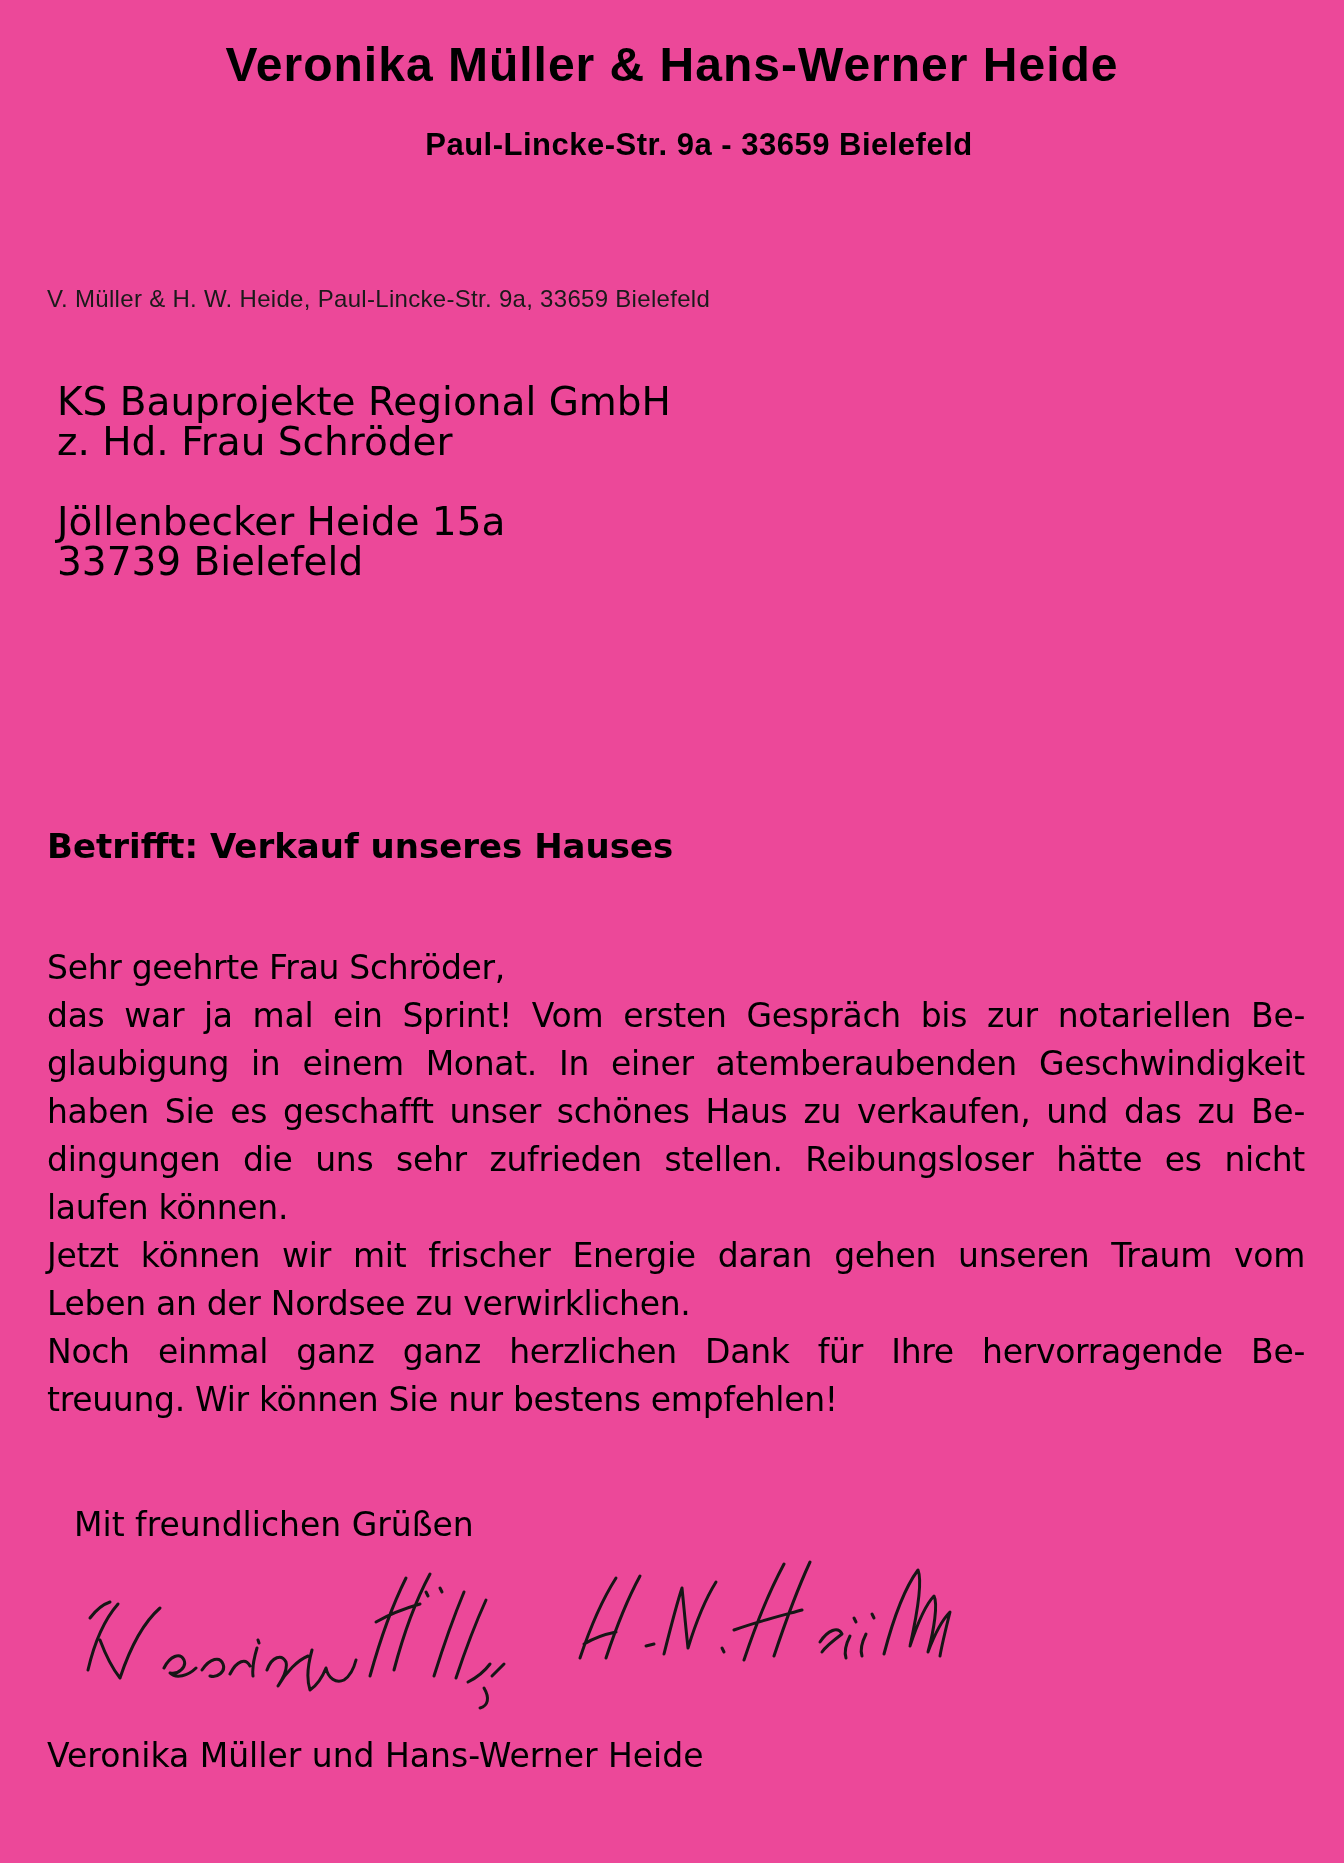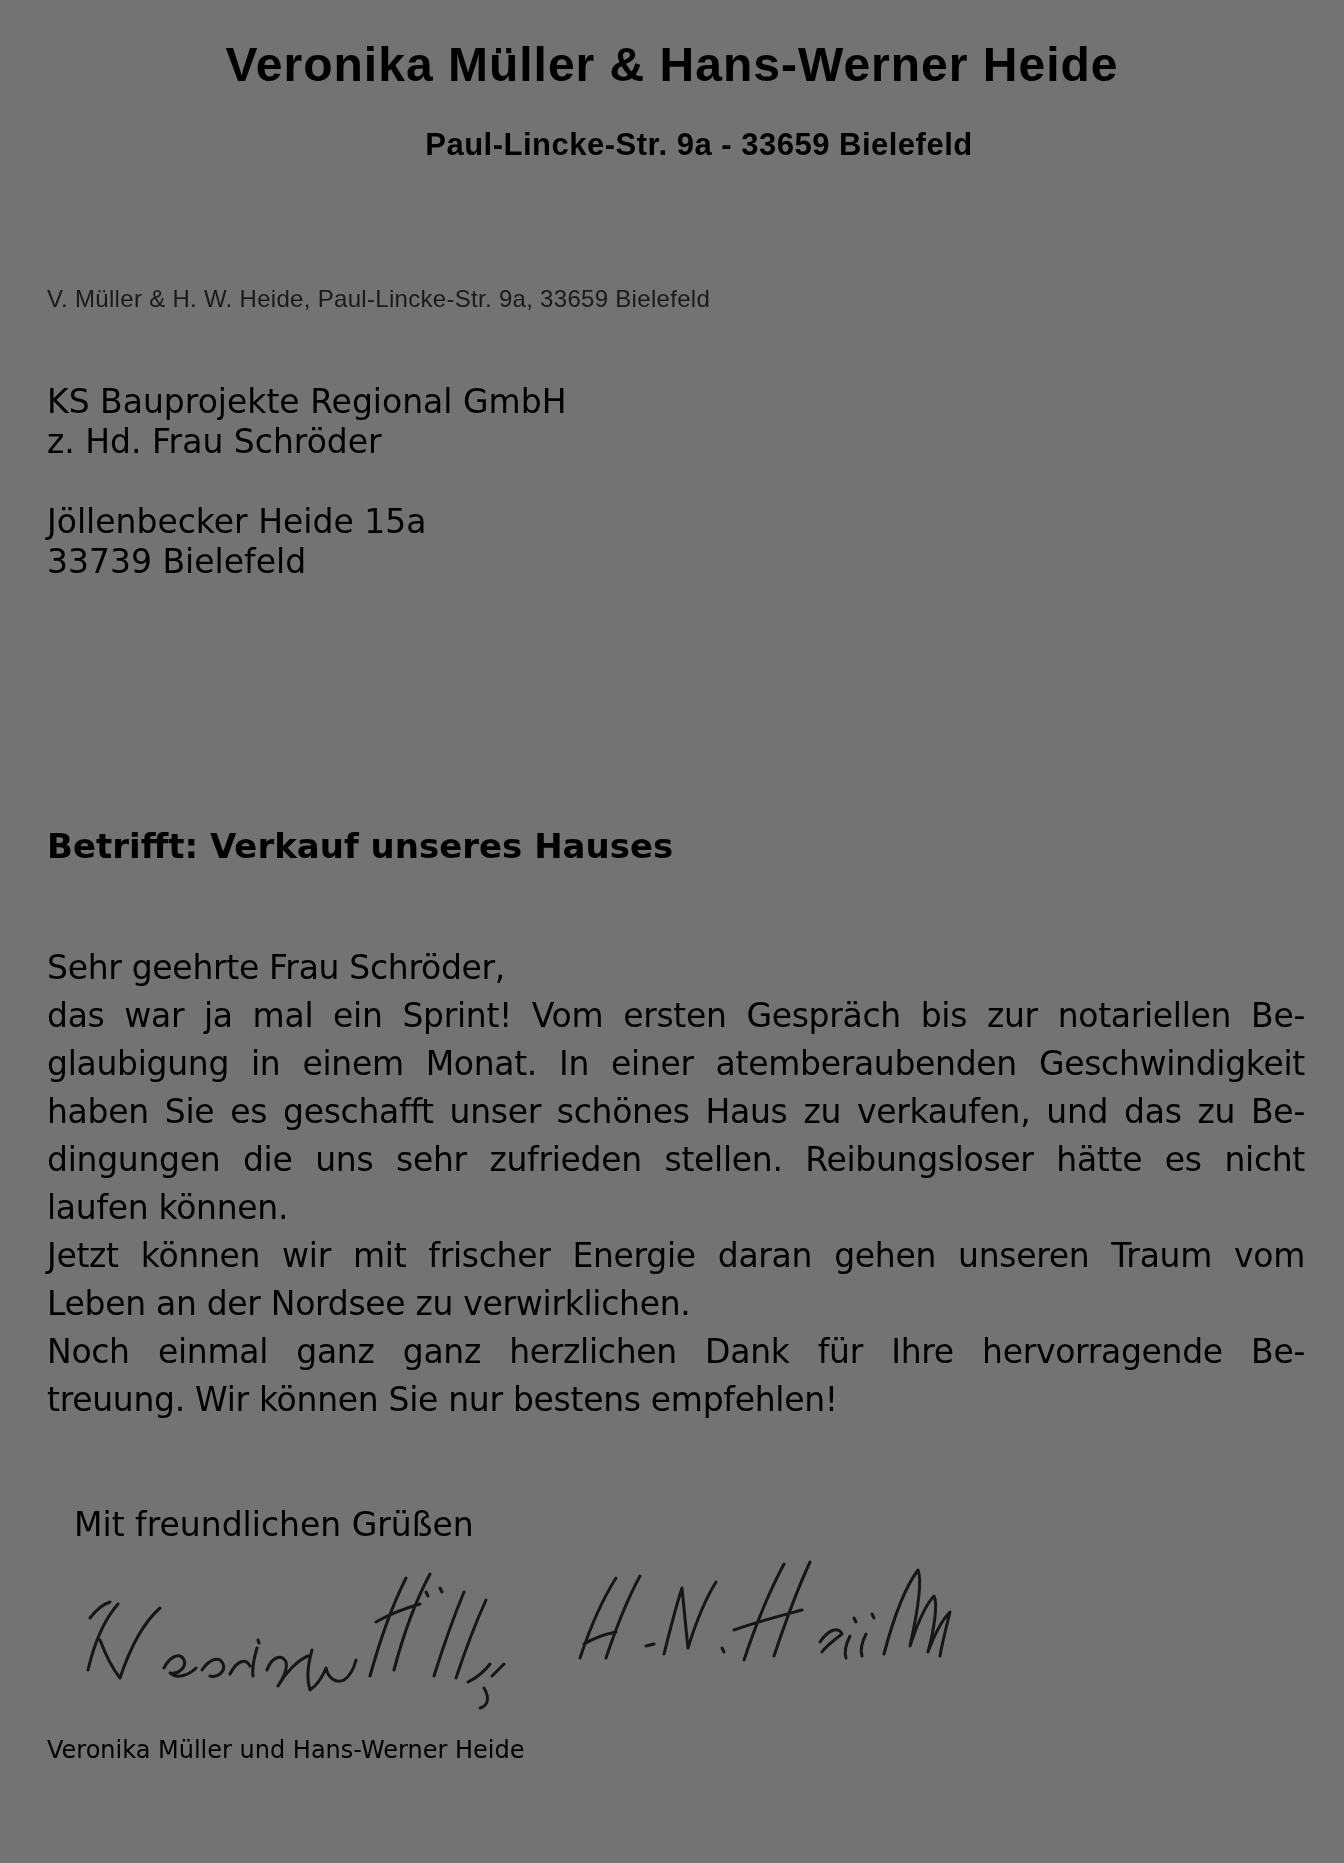--- a/index.html
+++ b/index.html
@@ -1,19 +1,19 @@
 <!DOCTYPE html>
 <html><head>
 <meta charset="utf-8">
 <style>
   html,body{margin:0;padding:0;background:#ffffff;}
   .page{
     position:relative;
     width:1344px;height:1863px;
-    background:#737373;color:#000;
+    background:#ec4899;color:#000;
     font-family:"DejaVu Sans",sans-serif;
     overflow:hidden;
   }
   .abs{position:absolute;}
   
   .title{
     top:40px;left:0;width:100%;
     text-align:center;
     font-family:"Liberation Sans",sans-serif;
     font-weight:bold;font-size:48px;line-height:1.05;
@@ -27,22 +27,22 @@
     letter-spacing:0.5px;
     padding-left:27px;
   }
   .sender{
     top:286px;left:47px;
     font-family:"Liberation Sans",sans-serif;
     font-size:24px;line-height:1.1;color:#1a1a1a;
     letter-spacing:0.3px;
   }
   .recipient{
-    top:382px;left:47px;
-    font-size:33px;line-height:40px;
+    top:382px;left:57px;
+    font-size:39px;line-height:40px;
   }
   .date-line{
     top:706px;left:47px;width:1258px;
     text-align:right;font-size:33px;line-height:1.1;
   }
   .subject{
     top:828px;left:47px;
     font-size:34px;font-weight:bold;line-height:1.1;
   }
   .body-text{
@@ -52,21 +52,21 @@
   }
   .bline{white-space:normal;}
   .bline.j{text-align:justify;text-align-last:justify;}
   .closing{
     top:1505px;left:47px;
     font-size:33px;line-height:1.2;margin-left:27px;
   }
   .sig-wrap{top:1548px;left:60px;width:900px;height:175px;}
   .names{
     top:1736px;left:47px;
-    font-size:24px;line-height:1.2;
+    font-size:33px;line-height:1.2;
   }
 </style>
 </head>
 <body>
 
 <div class="page">
 
   <div class="abs title">Veronika Müller &amp; Hans-Werner Heide</div>
 
   <div class="abs subtitle">Paul-Lincke-Str. 9a - 33659 Bielefeld</div>

